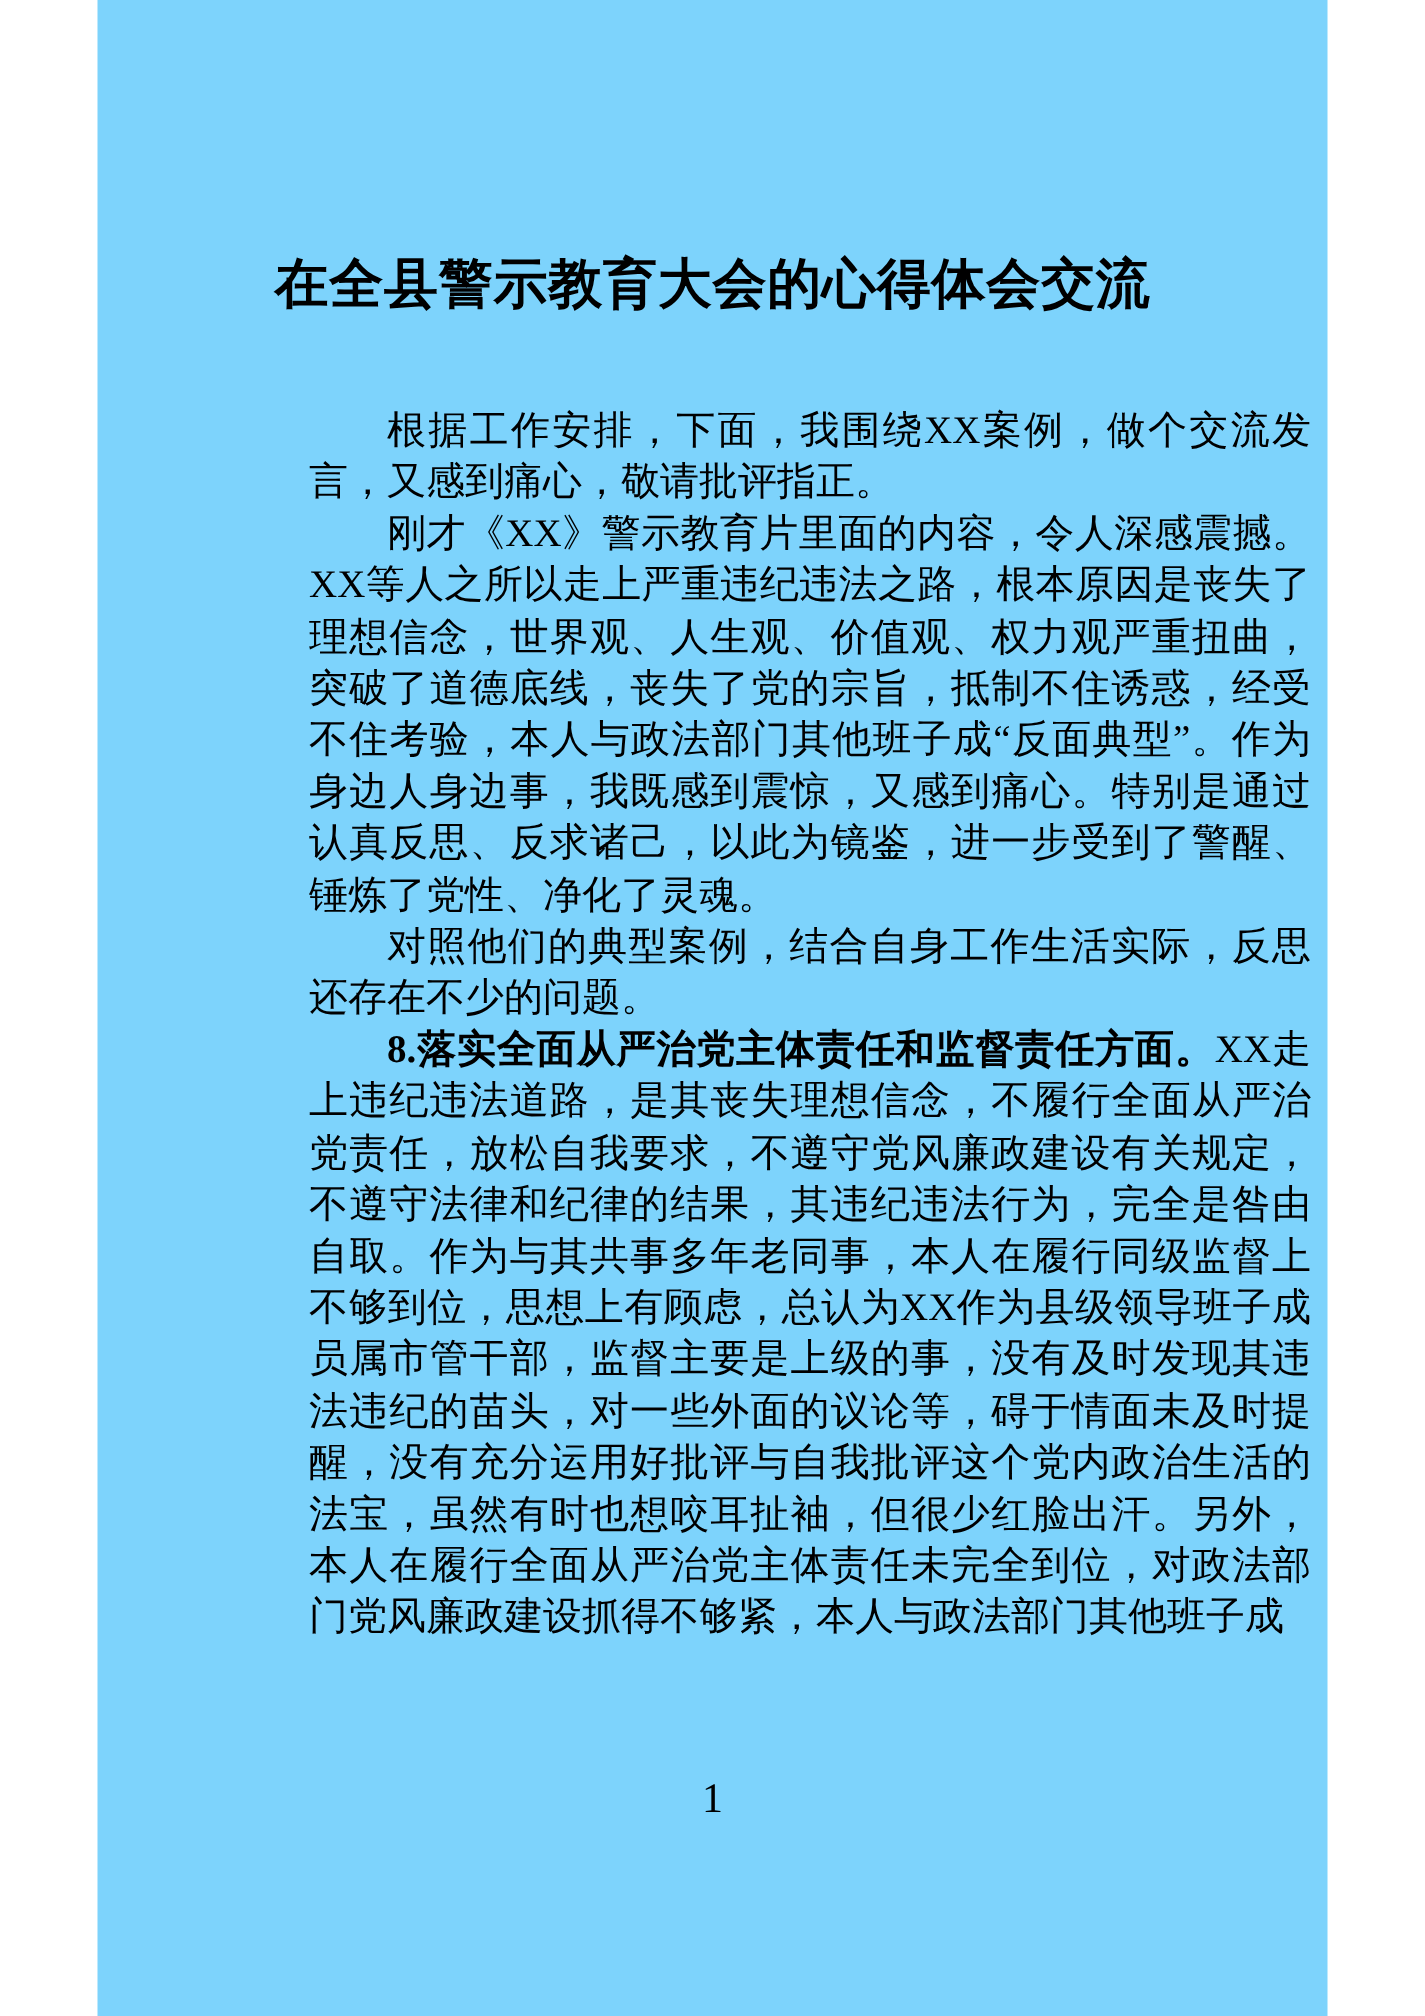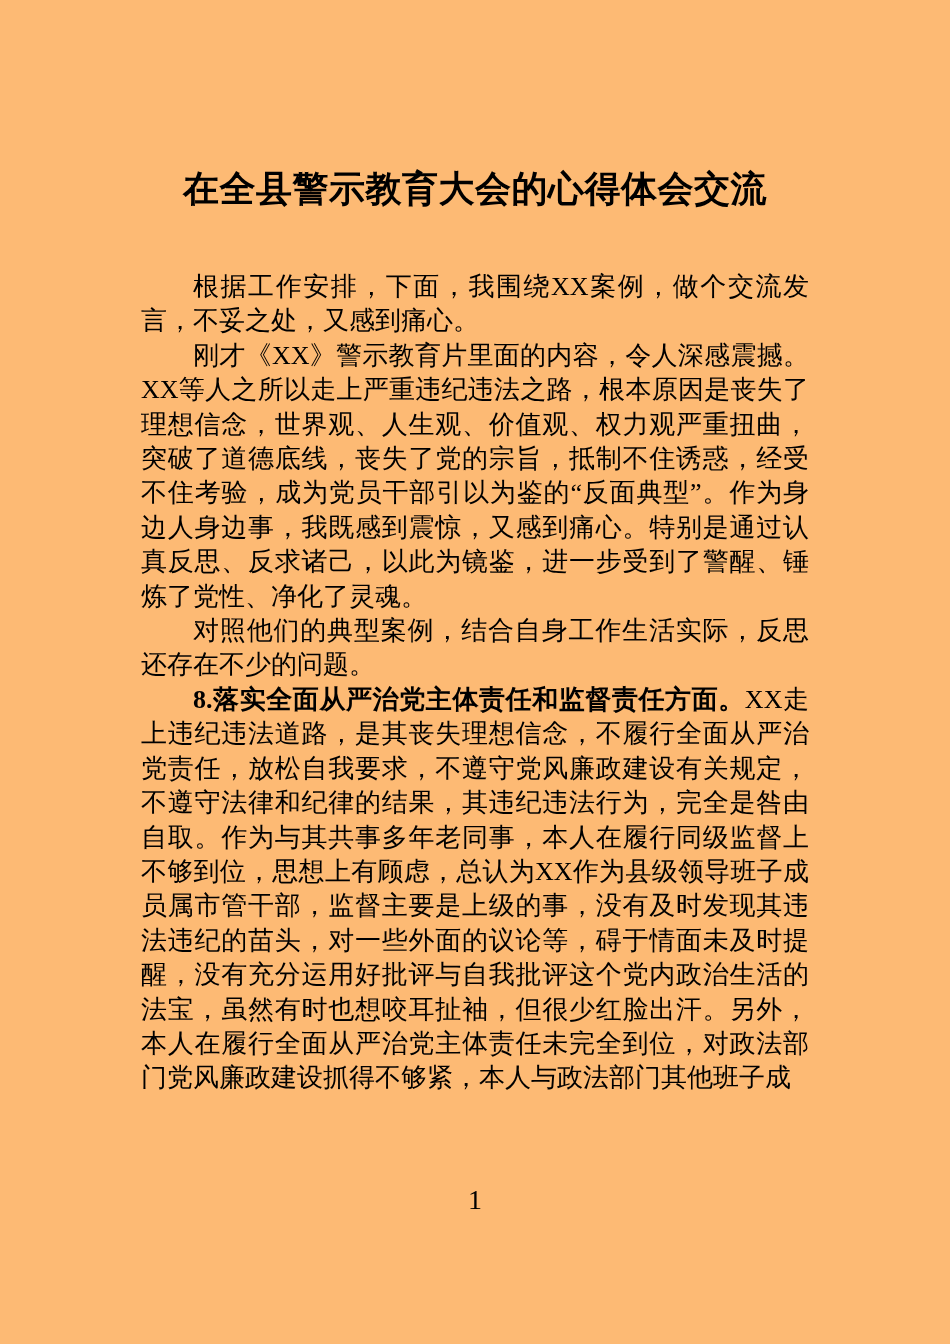--- a/index.html
+++ b/index.html
@@ -1,22 +1,22 @@
 <!DOCTYPE html>
 <html><head>
 <meta charset="utf-8">
 <style>
   * { margin: 0; padding: 0; box-sizing: border-box; }
   html, body { background: #ffffff; }
   .page {
     position: relative;
-    width: 950px;
+    width: 820px;
     height: 1344px;
     margin: 0 auto;
-    background: #fdba74;
+    background: #7dd3fc;
     color: #000000;
     overflow: hidden;
     font-family: "Liberation Serif", sans-serif;
   }
   .title {
     position: absolute;
     top: 164px;
     left: 0;
     width: 100%;
     text-align: center;
@@ -49,20 +49,20 @@
     line-height: 32px;
   }
 </style>
 </head>
 <body>
 
 <div class="page">
   <h1 class="title">在全县警示教育大会的心得体会交流</h1>
 
   <div class="doc-body">
-      <p class="para">根据工作安排，下面，我围绕XX案例，做个交流发言，不妥之处，又感到痛心。</p>
-      <p class="para">刚才《XX》警示教育片里面的内容，令人深感震撼。XX等人之所以走上严重违纪违法之路，根本原因是丧失了理想信念，世界观、人生观、价值观、权力观严重扭曲，突破了道德底线，丧失了党的宗旨，抵制不住诱惑，经受不住考验，成为党员干部引以为鉴的“反面典型”。作为身边人身边事，我既感到震惊，又感到痛心。特别是通过认真反思、反求诸己，以此为镜鉴，进一步受到了警醒、锤炼了党性、净化了灵魂。</p>
+      <p class="para">根据工作安排，下面，我围绕XX案例，做个交流发言，又感到痛心，敬请批评指正。</p>
+      <p class="para">刚才《XX》警示教育片里面的内容，令人深感震撼。XX等人之所以走上严重违纪违法之路，根本原因是丧失了理想信念，世界观、人生观、价值观、权力观严重扭曲，突破了道德底线，丧失了党的宗旨，抵制不住诱惑，经受不住考验，本人与政法部门其他班子成“反面典型”。作为身边人身边事，我既感到震惊，又感到痛心。特别是通过认真反思、反求诸己，以此为镜鉴，进一步受到了警醒、锤炼了党性、净化了灵魂。</p>
       <p class="para">对照他们的典型案例，结合自身工作生活实际，反思还存在不少的问题。</p>
       <p class="para"><strong>8.落实全面从严治党主体责任和监督责任方面。</strong>XX走上违纪违法道路，是其丧失理想信念，不履行全面从严治党责任，放松自我要求，不遵守党风廉政建设有关规定，不遵守法律和纪律的结果，其违纪违法行为，完全是咎由自取。作为与其共事多年老同事，本人在履行同级监督上不够到位，思想上有顾虑，总认为XX作为县级领导班子成员属市管干部，监督主要是上级的事，没有及时发现其违法违纪的苗头，对一些外面的议论等，碍于情面未及时提醒，没有充分运用好批评与自我批评这个党内政治生活的法宝，虽然有时也想咬耳扯袖，但很少红脸出汗。另外，本人在履行全面从严治党主体责任未完全到位，对政法部门党风廉政建设抓得不够紧，本人与政法部门其他班子成</p>
     </div>
 
   <div class="page-number">1</div>
 </div>
 
 </body></html>

